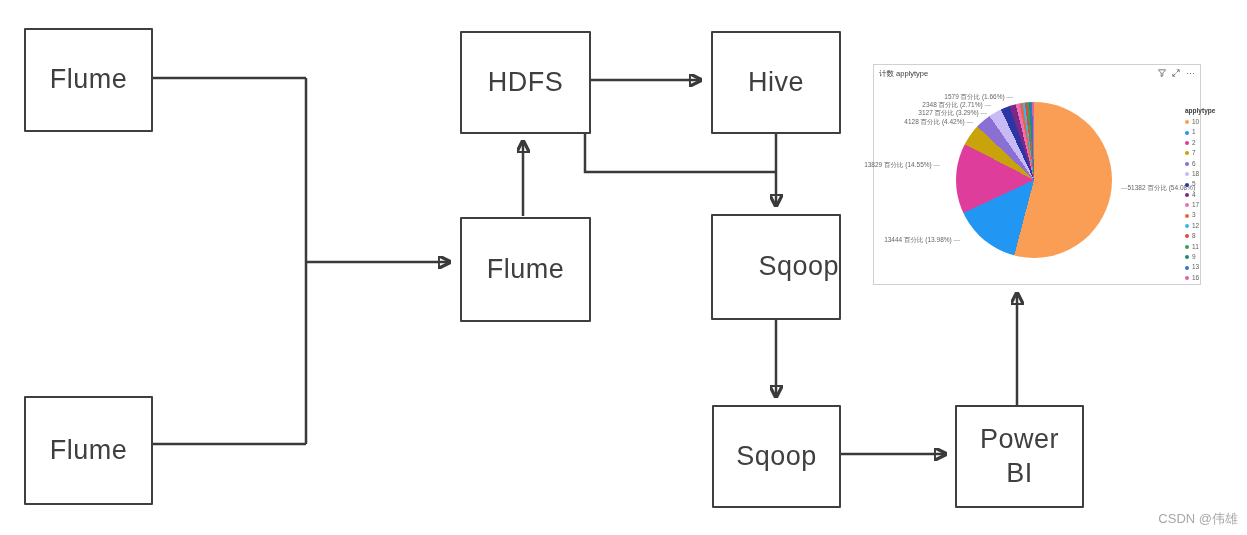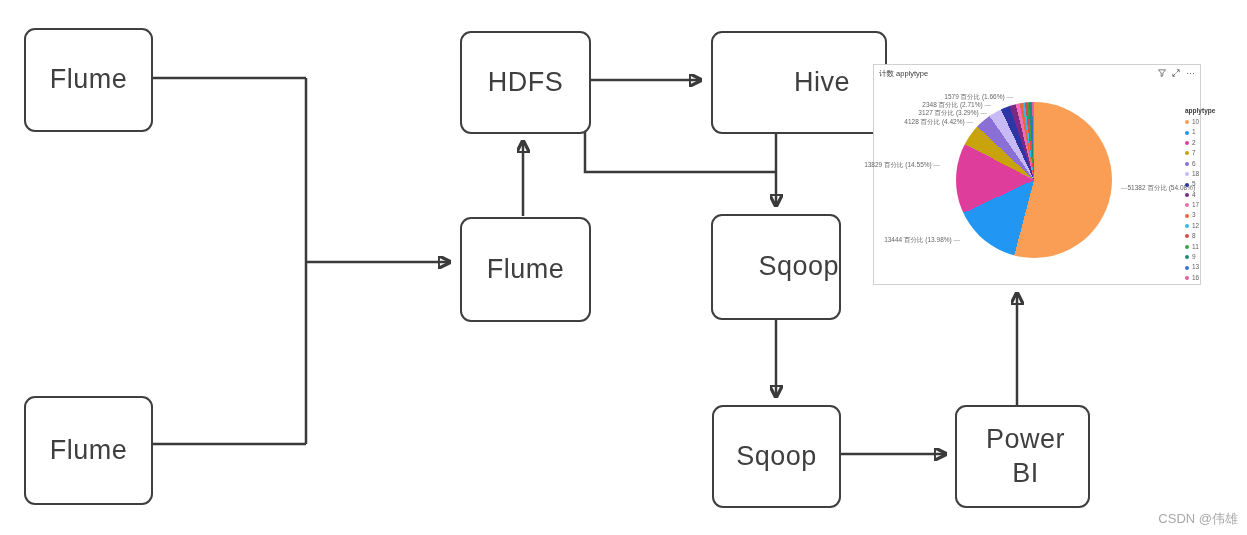--- a/index.html
+++ b/index.html
@@ -1,31 +1,31 @@
 <!DOCTYPE html>
 <html><head>
 <meta charset="utf-8">
 <style>
   html,body{margin:0;padding:0;background:#fff;}
   .canvas{position:relative;width:1247px;height:535px;background:#fff;overflow:hidden;
           font-family:"Liberation Sans",sans-serif;}
 
   
-  .node{position:absolute;background:#fff;border:2.5px solid #3f3f3f;border-radius:11px;
+  .node{position:absolute;background:#fff;border:2.5px solid #3f3f3f;border-radius:1px;
         display:flex;align-items:center;justify-content:center;color:#3f3f3f;
         font-size:27px;letter-spacing:0.5px;}
   .node .lbl{max-width:92px;text-align:center;line-height:1.25;}
   #n-flume-tl{left:24px;top:28px;width:125px;height:100px;}
   #n-flume-bl{left:24px;top:396px;width:125px;height:105px;}
   #n-hdfs    {left:460px;top:31px;width:127px;height:99px;}
   #n-flume-c {left:460px;top:217px;width:127px;height:101px;}
-  #n-hive    {left:711px;top:31px;width:126px;height:99px;padding-left:46px;}
+  #n-hive    {left:711px;top:31px;width:126px;height:99px;}
   #n-sqoop   {left:711px;top:214px;width:126px;height:102px;justify-content:flex-end;}
   #n-mysql   {left:712px;top:405px;width:125px;height:99px;}
-  #n-powerbi {left:955px;top:405px;width:125px;height:99px;padding-left:6px;}
+  #n-powerbi {left:955px;top:405px;width:125px;height:99px;}
 
   svg.wires{position:absolute;left:0;top:0;width:1247px;height:535px;pointer-events:none;}
   svg.wires path{stroke:#3a3a3a;stroke-width:2.5;fill:none;}
 
   
   .panel{position:absolute;left:873px;top:64px;width:328px;height:221px;background:#fff;
          border:1px solid #d0d0d0;box-sizing:border-box;}
   .panel-title{position:absolute;left:5px;top:4px;font-size:7.5px;color:#3b3a39;white-space:nowrap;}
   .panel-icons{position:absolute;right:5px;top:4px;display:flex;gap:6px;align-items:center;color:#605e5c;}
   .panel-icons svg{display:block;}

